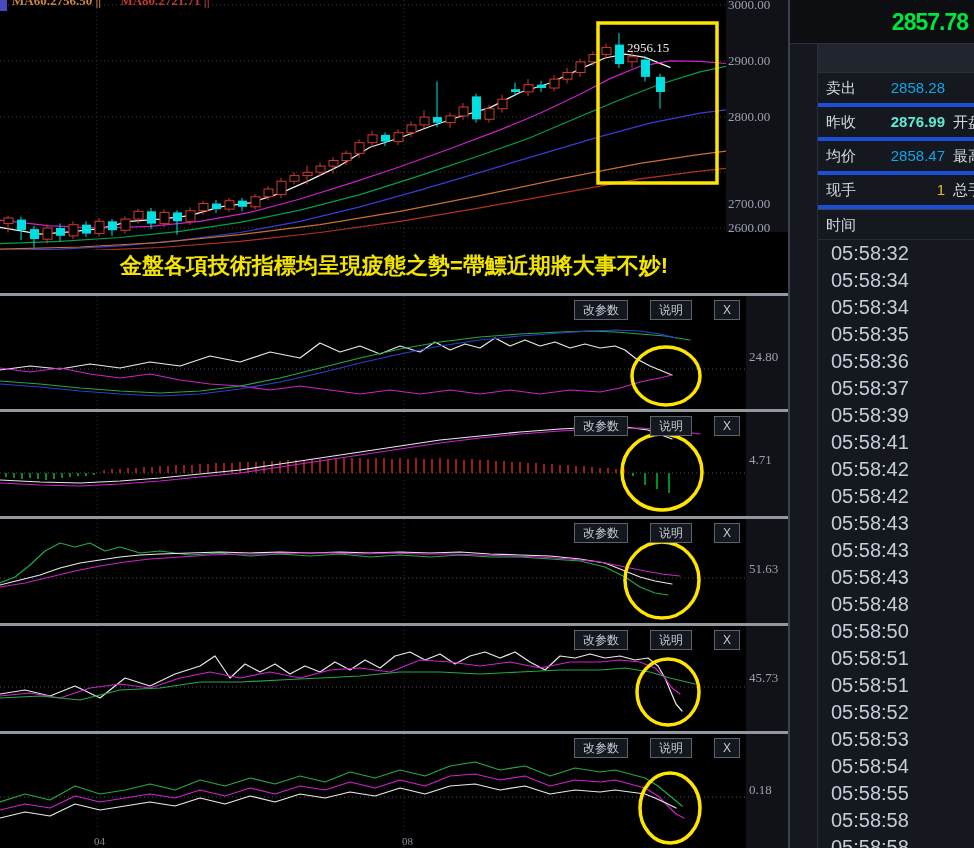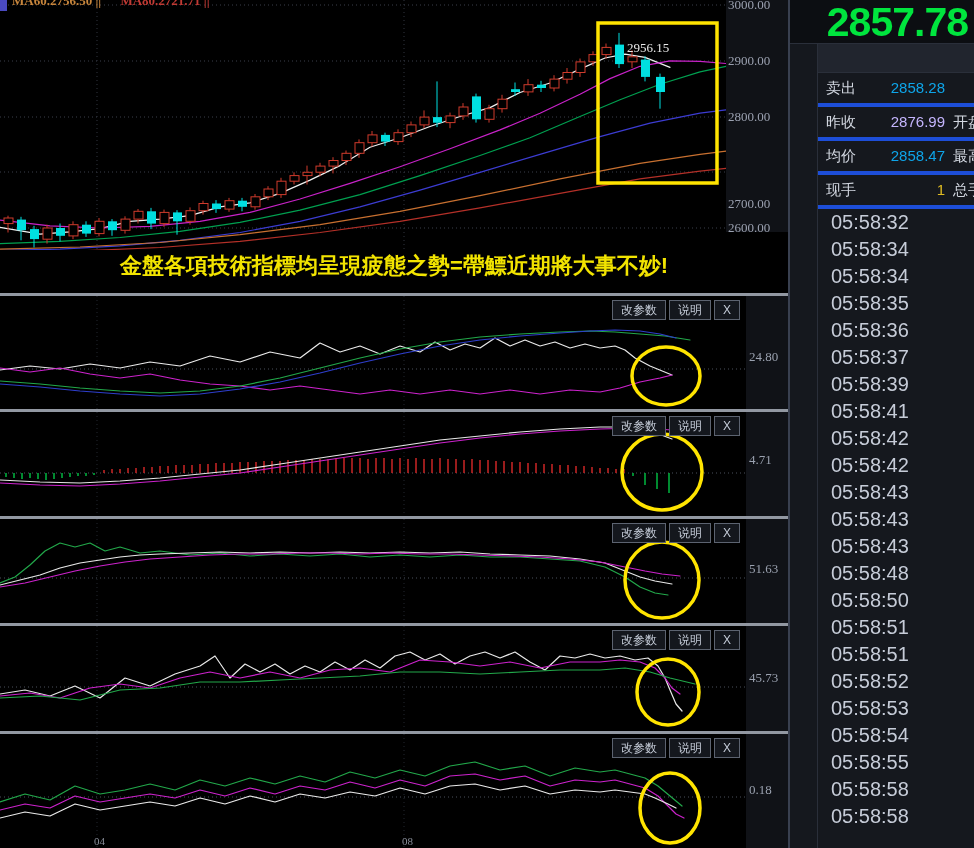--- a/index.html
+++ b/index.html
@@ -12,35 +12,35 @@
   .legend{position:absolute;top:-7px;left:12px;white-space:nowrap;font:bold 13px "Liberation Serif",serif;}
   .legend .ma1{color:#c8863c;}
   .legend .ma2{color:#c03a34;margin-left:16px;}
   .corner-block{position:absolute;left:0;top:0;width:7px;height:11px;background:#4a4ac0;}
   .annotation{position:absolute;left:0;top:238px;width:788px;height:55px;line-height:56px;
       color:#f2e400;font-weight:bold;font-size:22px;text-align:center;white-space:nowrap;}
   .divider{position:absolute;left:0;width:788px;height:3px;background:#9298a2;}
   .panel{position:absolute;left:0;width:788px;background:#101217;overflow:hidden;}
   .panel svg{position:absolute;left:0;top:0;background:#000;}
   .panel .value{position:absolute;left:749px;color:#9aa1af;font:13px "Liberation Serif",serif;}
-  .buttons{position:absolute;top:4px;right:48px;display:flex;gap:3px;z-index:3;}
+  .buttons{position:absolute;top:4px;right:48px;display:flex;gap:22px;z-index:3;}
   .btn{color:#c3cad6;font-size:12px;border:1px solid #5c6370;background:#14171d;
        padding:1px 8px;line-height:16px;cursor:default;}
   .quote{position:absolute;left:788px;top:0;width:186px;height:848px;background:#15181e;
          border-left:2px solid #394050;box-sizing:border-box;}
   .big{height:43px;line-height:45px;text-align:right;padding-right:6px;color:#00e53e;
-       font-weight:bold;font-size:41px;letter-spacing:-1px;background:#0c0e12;
+       font-weight:bold;font-size:23px;letter-spacing:-1px;background:#0c0e12;
        border-bottom:1px solid #2a2f3a;}
   .quote-inner{margin-left:27px;border-left:1px solid #2a2f3a;height:804px;overflow:hidden;}
   .band{height:28px;background:#21252e;border-bottom:1px solid #2a2f3a;}
   .qrow{position:relative;height:30px;line-height:30px;font-size:15px;border-bottom:4px solid #1d4ed8;}
   .qrow .lbl{position:absolute;left:8px;color:#d2d7e0;}
   .qrow .val{position:absolute;right:29px;}
   .qrow .l2{position:absolute;left:135px;color:#d2d7e0;white-space:nowrap;}
-  .val.green{color:#0ea5e9;margin-left:29px;} .val.white{color:#c4b5fd;} .val.yellow{color:#e0bc22;}
+  .val.green{color:#0ea5e9;margin-left:29px;} .val.white{color:#5eead4;font-weight:bold;} .val.yellow{color:#e0bc22;}
   .qhead{position:relative;height:29px;line-height:29px;font-size:15px;color:#d2d7e0;
          border-top:1px solid #3a4150;border-bottom:1px solid #262b34;}
   .qhead span{position:absolute;left:8px;}
   .times{overflow:hidden;height:626px;}
   .trow{height:27px;line-height:27px;padding-left:13px;font-size:20px;color:#c6ccd8;}
 </style>
 </head>
 <body>
 
 <div class="app">
@@ -375,20 +375,23 @@
             <span class="lbl">均价</span>
             <span class="val green">2858.47</span>
             <span class="l2">最高</span>
           </div>
           <div class="qrow">
             <span class="lbl">现手</span>
             <span class="val yellow">1</span>
             <span class="l2">总手</span>
           </div>
         </div>
+      <div class="qhead">
+        <span>时间</span>
+      </div>
       <div class="times" id="times">
           <div class="trow">05:58:32</div>
           <div class="trow">05:58:34</div>
           <div class="trow">05:58:34</div>
           <div class="trow">05:58:35</div>
           <div class="trow">05:58:36</div>
           <div class="trow">05:58:37</div>
           <div class="trow">05:58:39</div>
           <div class="trow">05:58:41</div>
           <div class="trow">05:58:42</div>

